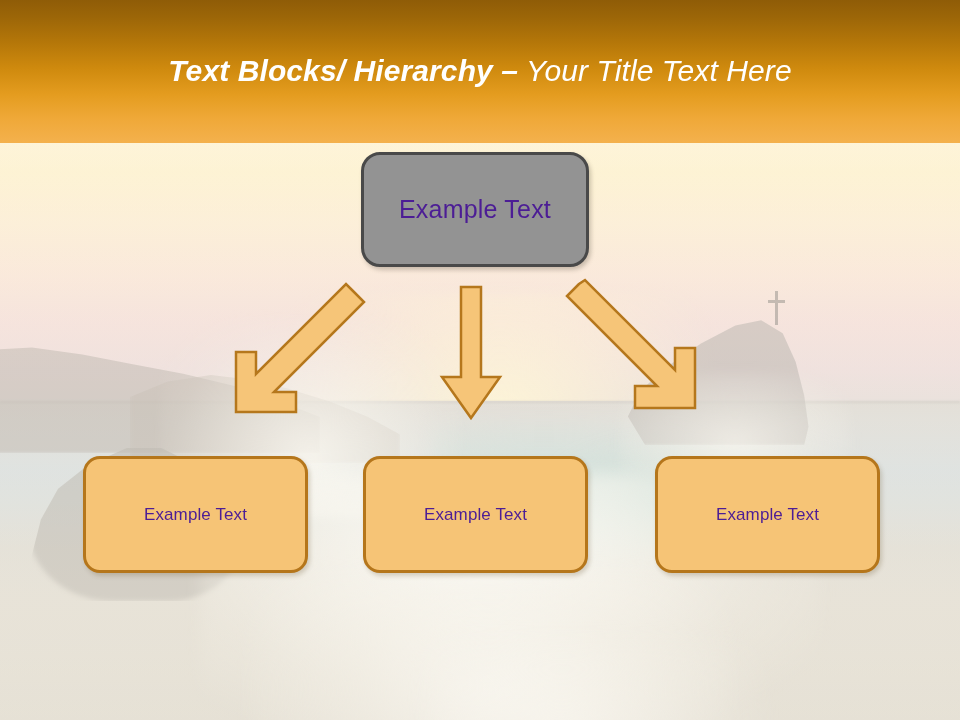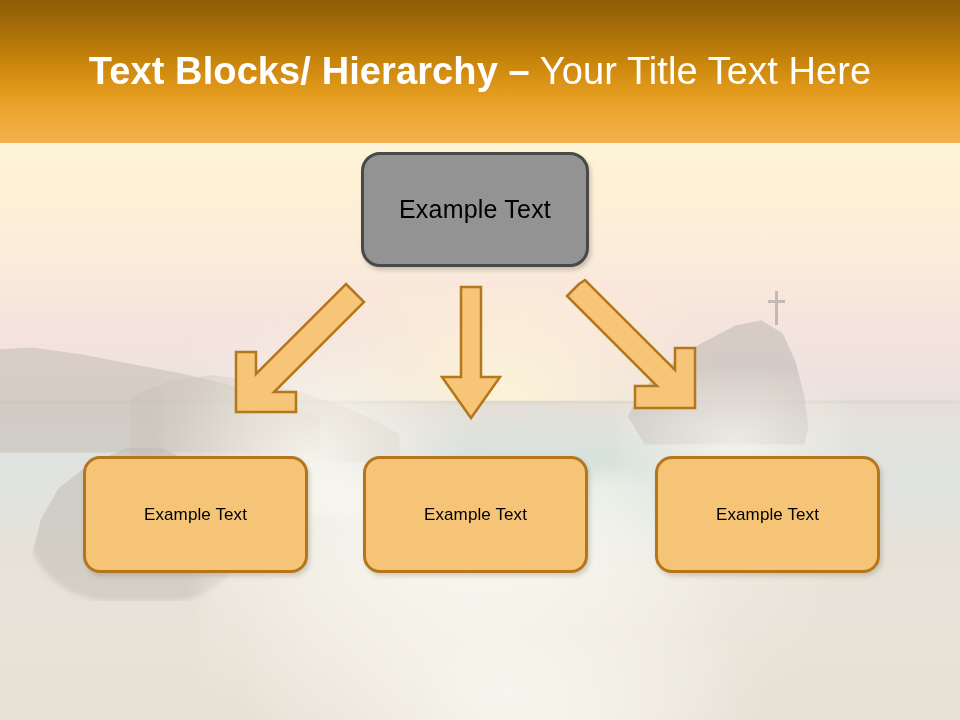--- a/index.html
+++ b/index.html
@@ -248,40 +248,41 @@
       #efa837 82%,
       #f4b14d 100%);
   }
   .header-title {
     position: absolute;
     left: 0;
     top: 53px;
     width: 960px;
     text-align: center;
     color: #ffffff;
-    font-size: 38px;
+    font-size: 30px;
     line-height: 36px;
     letter-spacing: 0.1px;
     white-space: nowrap;
+    font-style: italic;
   }
   .header-title .strong {
     font-weight: bold;
   }
   .header-title .light {
     font-weight: normal;
   }
 
   
   .node {
     position: absolute;
     box-sizing: border-box;
     display: flex;
     align-items: center;
     justify-content: center;
-    color: #000000;
+    color: #4c1d95;
     text-align: center;
   }
 
   .node-top {
     left: 361px;
     top: 152px;
     width: 228px;
     height: 115px;
     background: #939393;
     border: 3px solid #494949;

